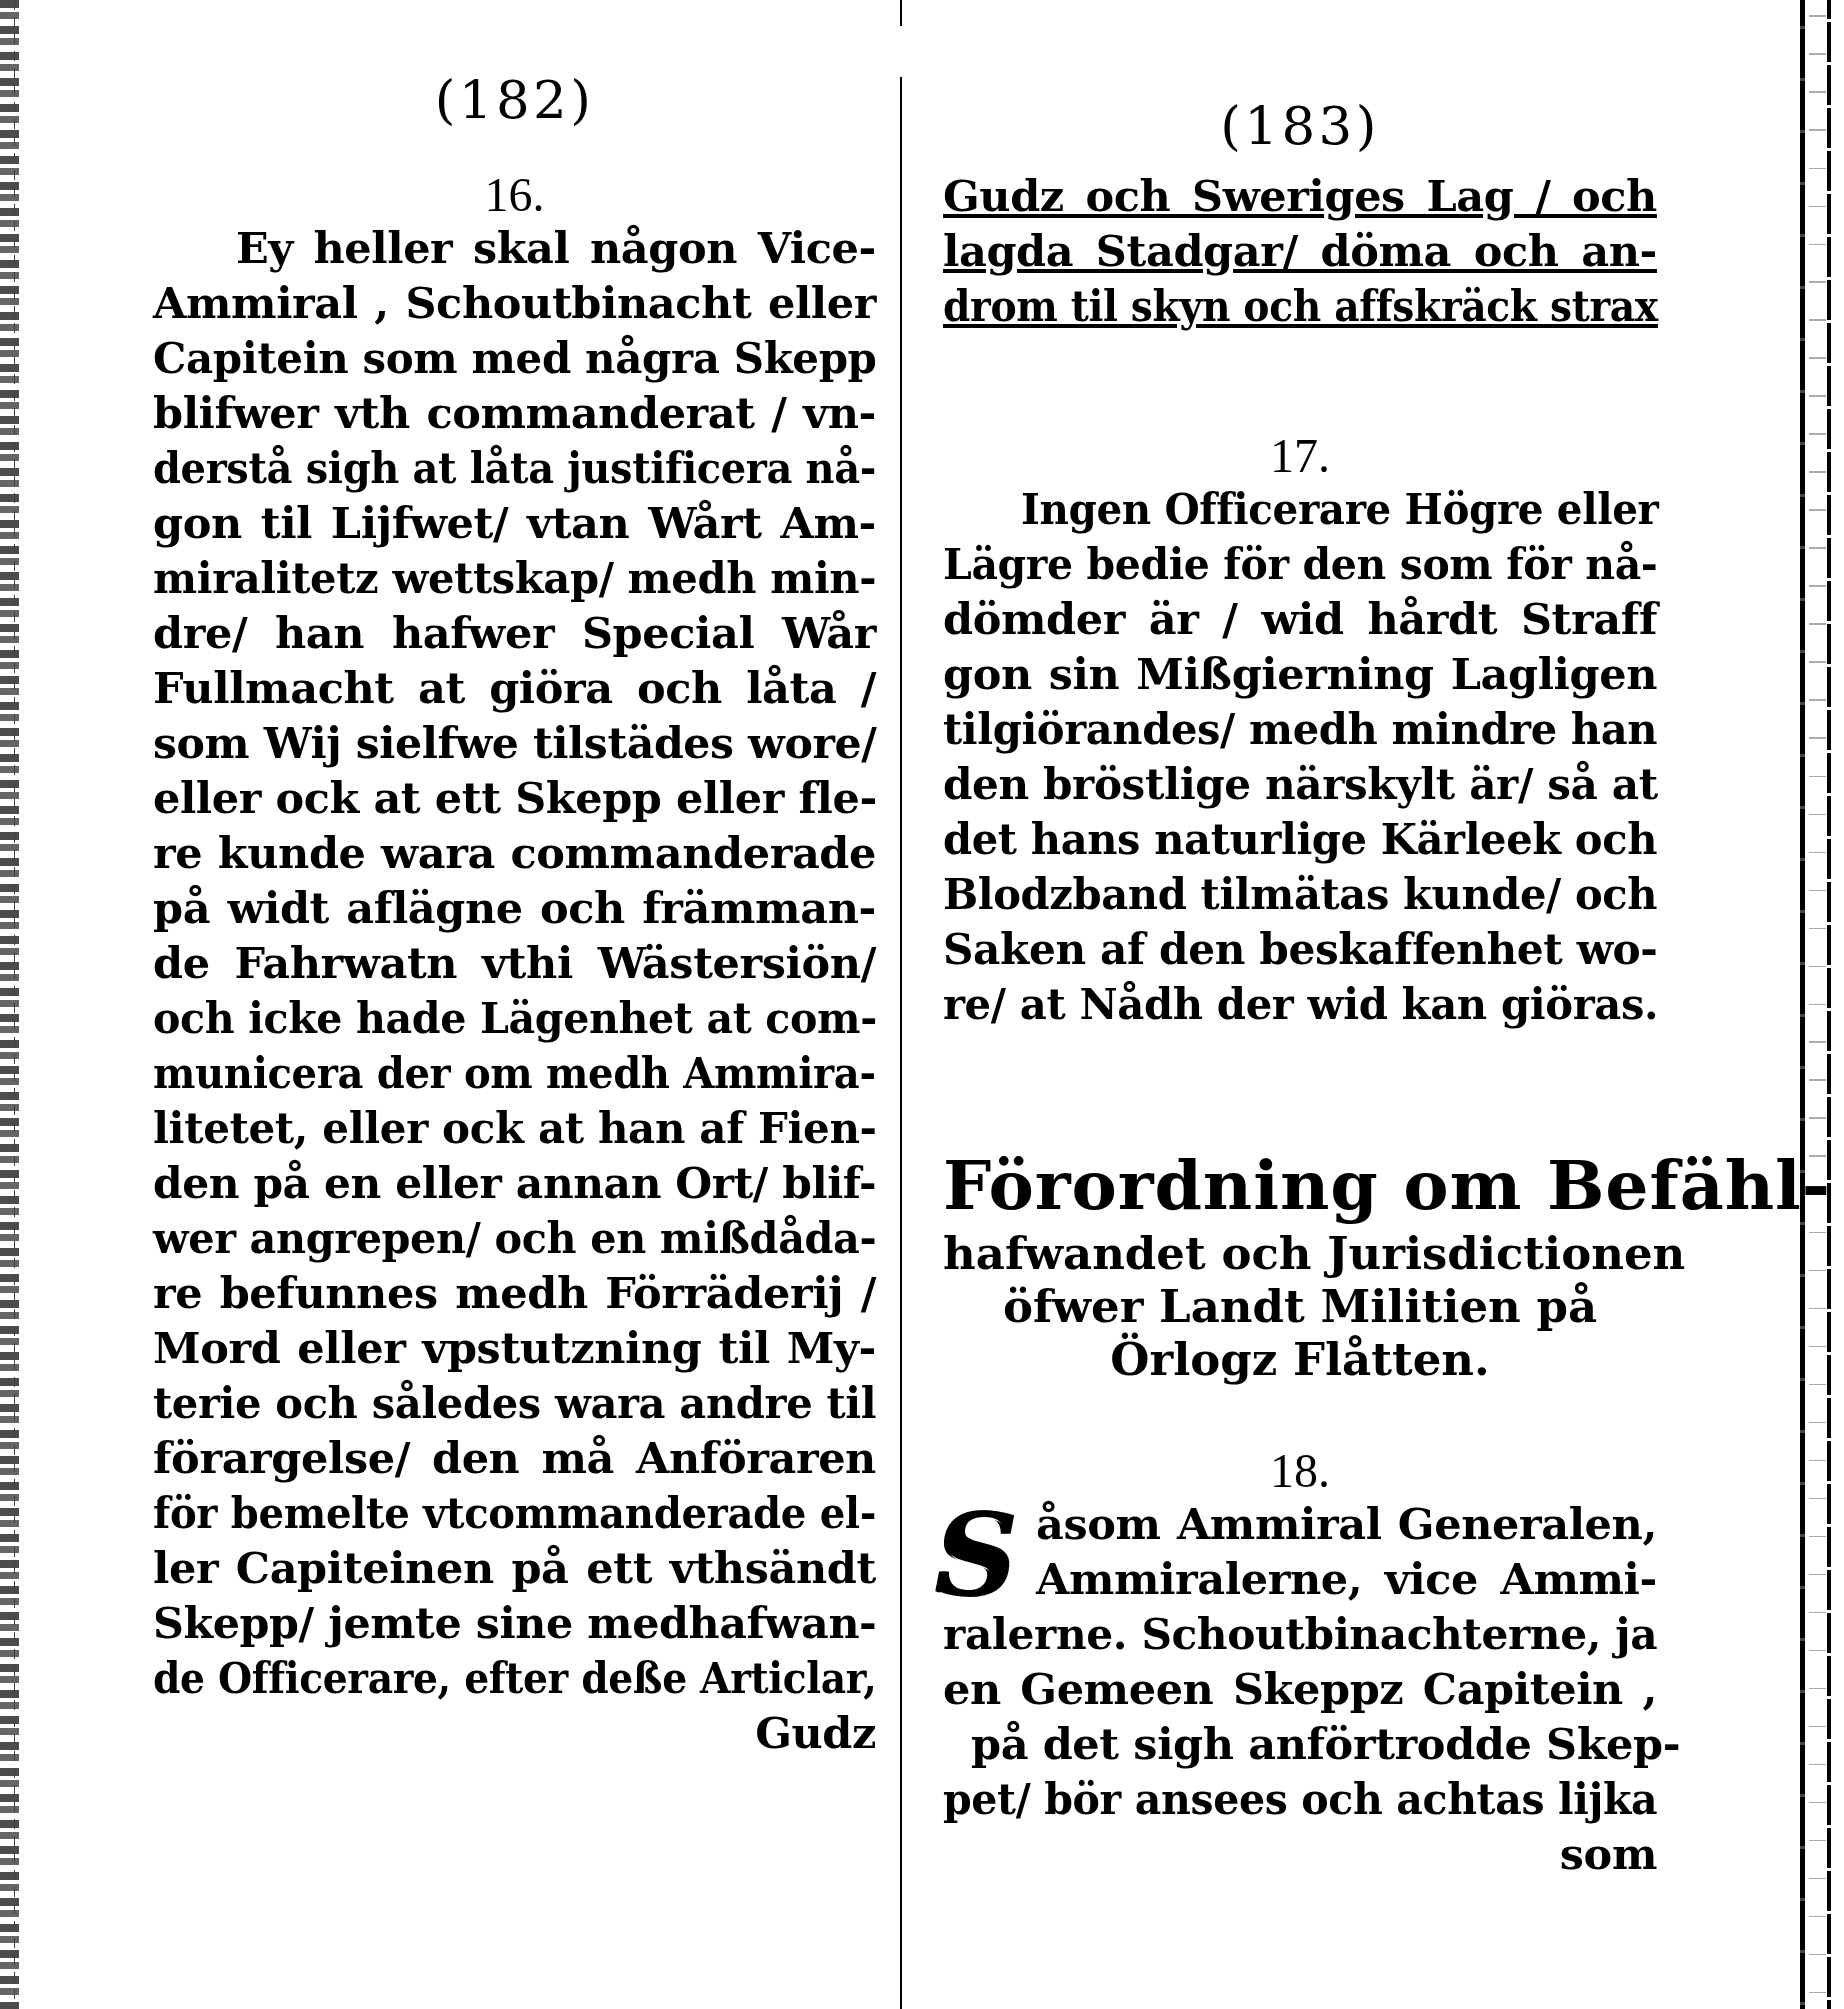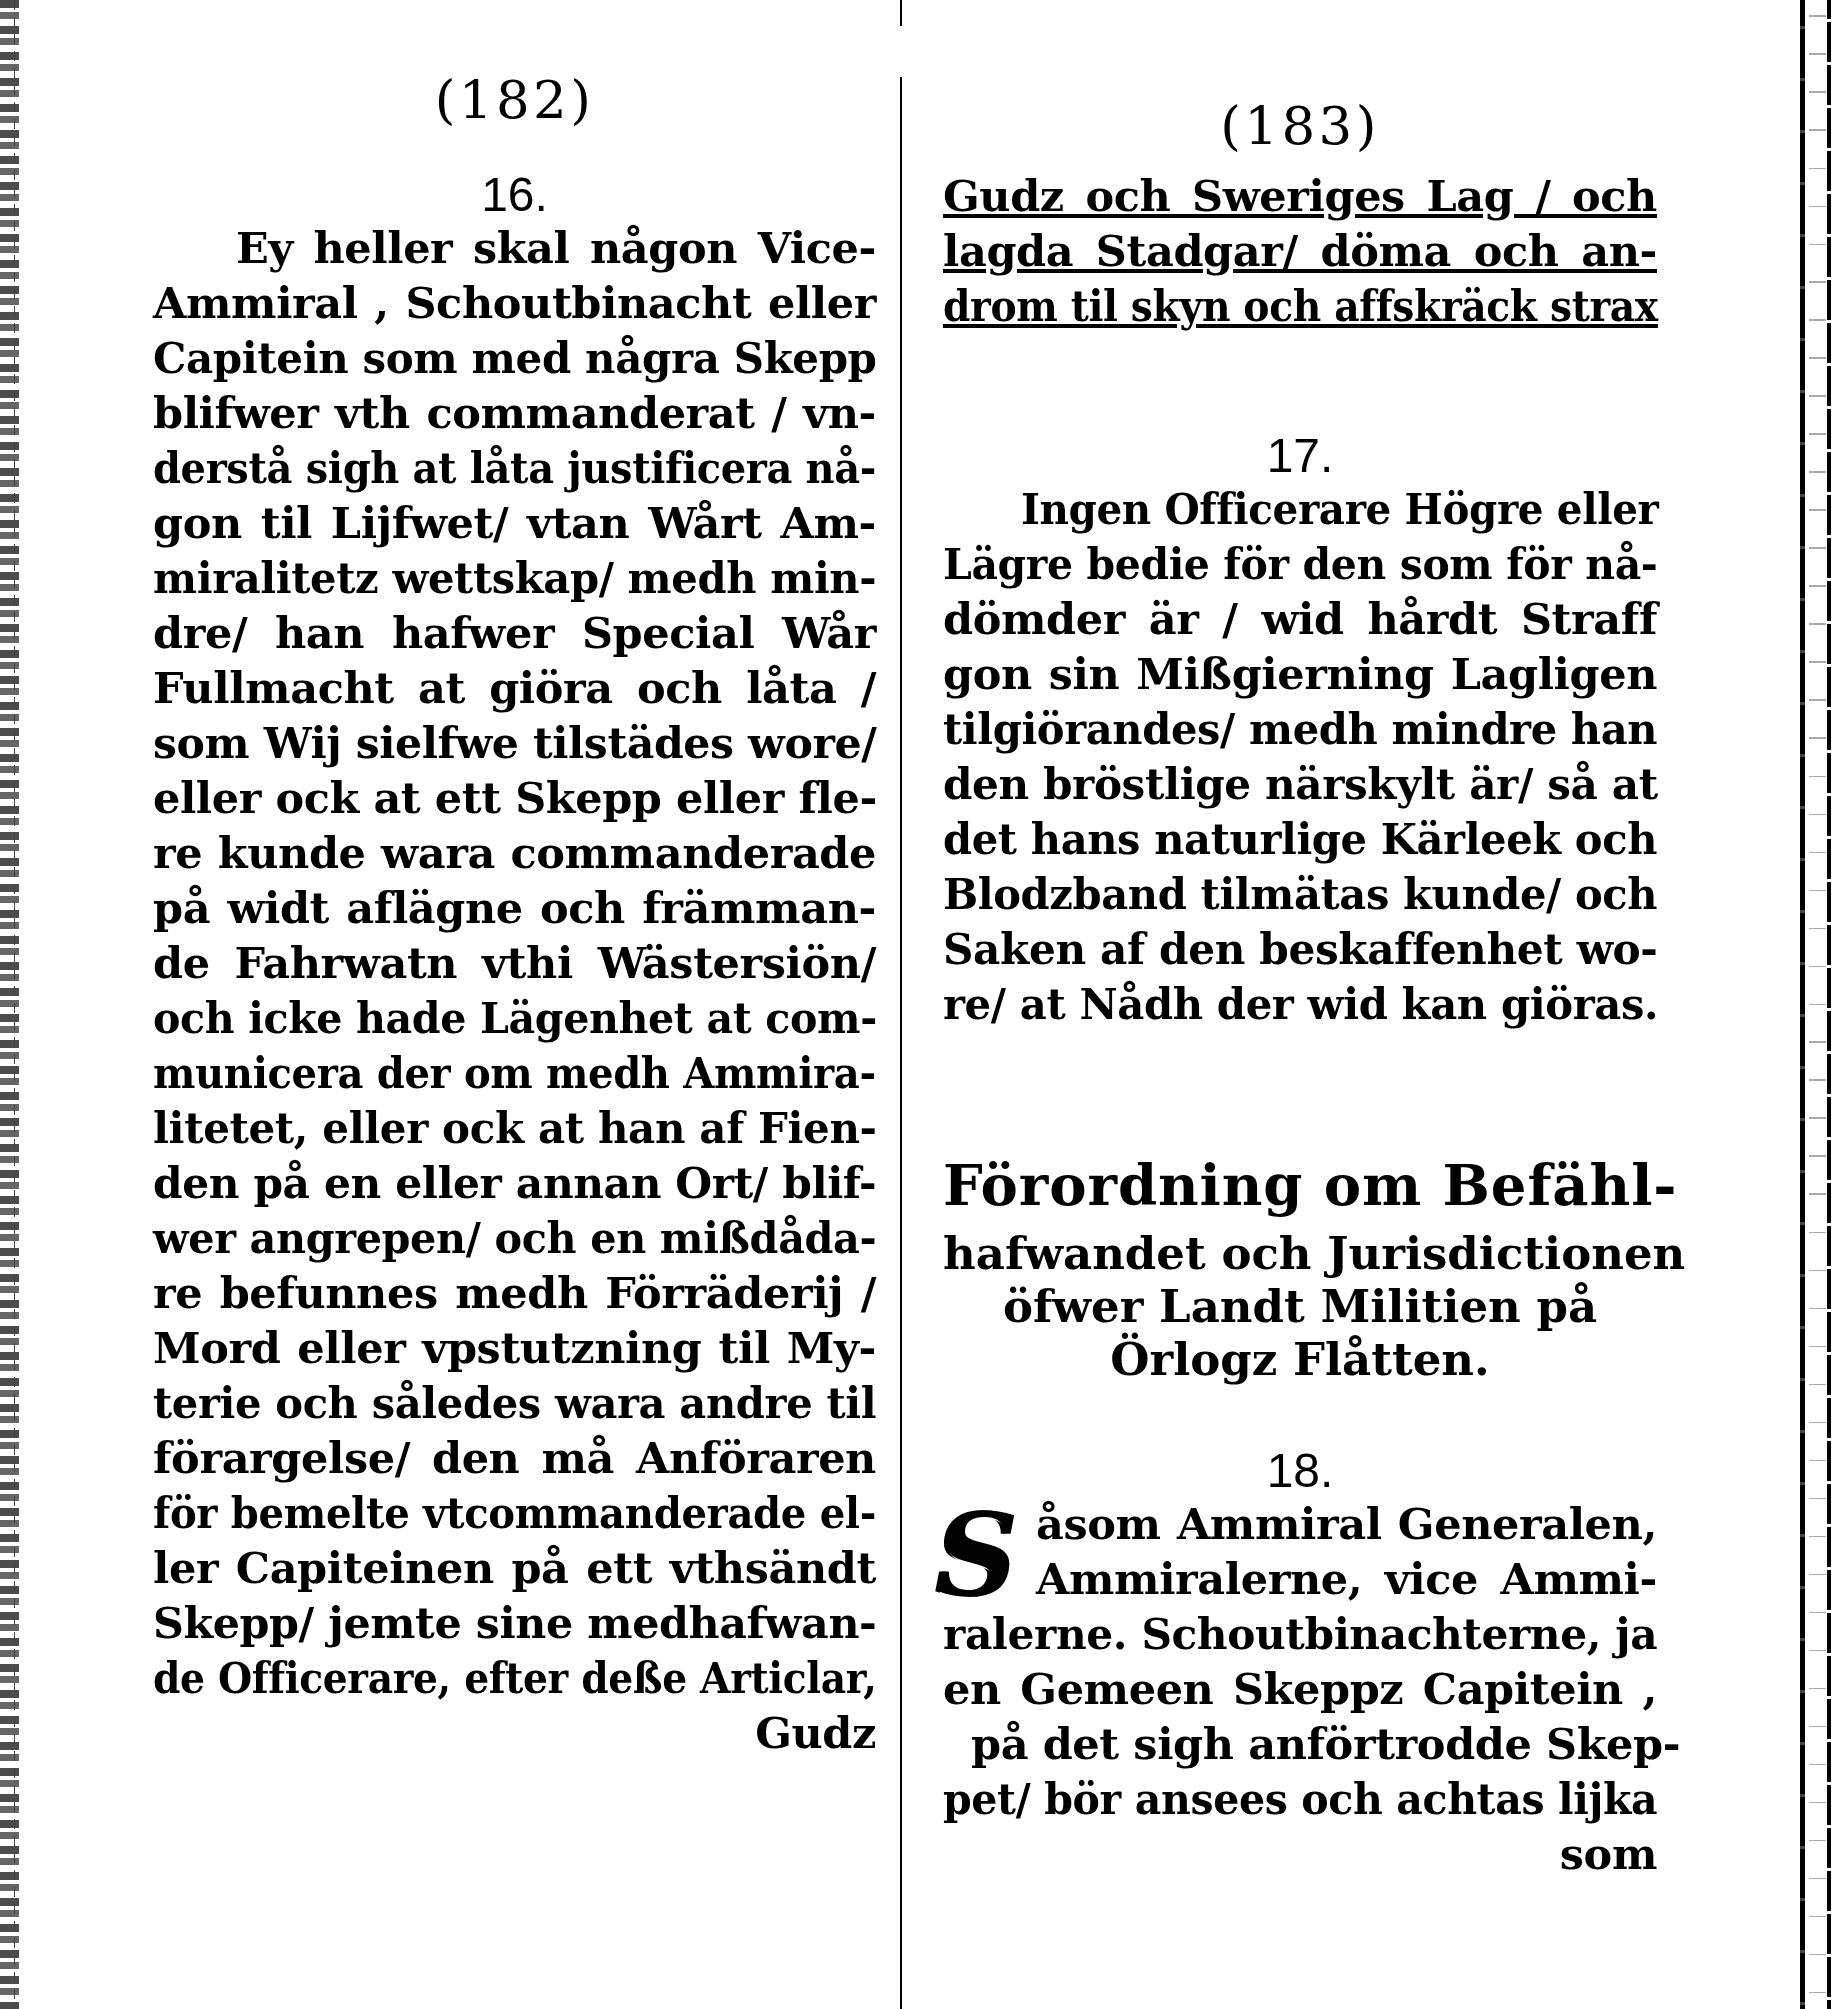--- a/index.html
+++ b/index.html
@@ -61,21 +61,21 @@
       text-align: center;
       font-family: "DejaVu Serif", serif;
       font-size: 53px;
       letter-spacing: 3.4px;
       font-weight: normal;
     }
     .page.right .page-number { top: 95px; }
 
     .section-number {
       text-align: center;
-      font-family: Liberation Sans, sans-serif;
+      font-family: Liberation Serif, serif;
       font-size: 48px;
       line-height: 52px;
       height: 52px;
     }
 
     .text-block {
       position: absolute;
       left: 0; right: 0;
     }
     .line {
@@ -99,21 +99,21 @@
       position: absolute;
       left: 0; right: 0;
       text-align: center;
     }
     .heading .h-line {
       display: block;
       font-family: "DejaVu Serif", serif;
       font-weight: bold;
       white-space: nowrap;
     }
-    .heading .h1 { font-size: 56px; line-height: 83px; letter-spacing: 0.9px; text-align: center; }
+    .heading .h1 { font-size: 68px; line-height: 83px; letter-spacing: 0.9px; text-align: center; }
     .heading .h2 { font-size: 45px; line-height: 53px; }
 
     .dropcap-wrap { position: relative; }
     .dropcap {
       position: absolute;
       left: -6.9px;
       top: 3.4px;
       width: 83px;
       height: 110px;
       font-family: "DejaVu Serif", serif;

